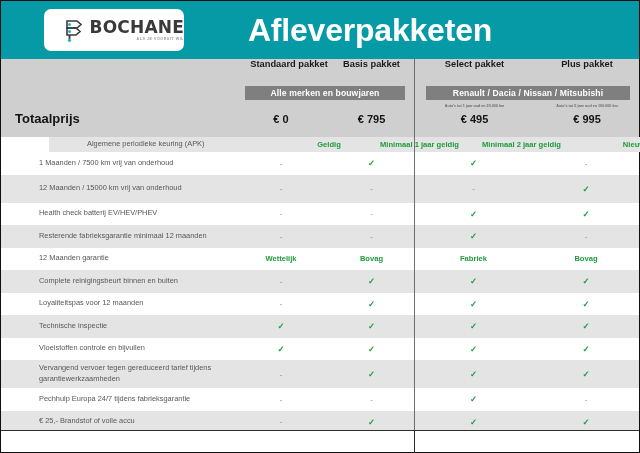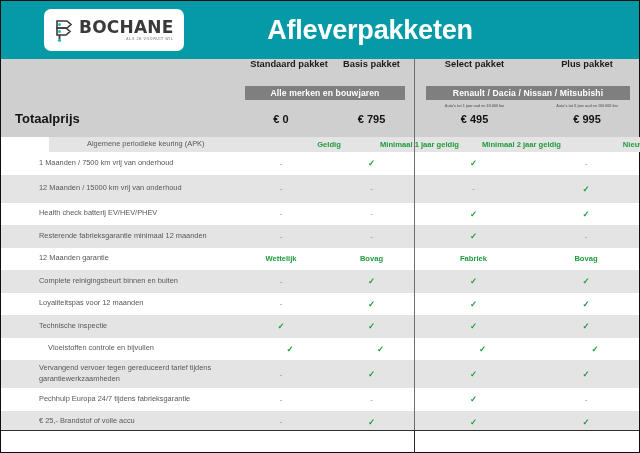--- a/index.html
+++ b/index.html
@@ -22,40 +22,40 @@
     width: 638px; height: 58px;
     background: #059AA5;
     display: flex; align-items: center;
   }
   .logo-card {
     margin-left: 43px;
     width: 140px; height: 42px;
     background: #ffffff;
     border-radius: 7px;
     display: flex; align-items: center;
-    justify-content: flex-start;
+    justify-content: flex-end;
     padding-left: 9px;
     flex: none;
   }
   .logo-mark { width: 22px; height: 26px; flex: none; margin-right: 4px; }
   .logo-text-wrap { display: flex; flex-direction: column; align-items: flex-start; line-height: 1; }
   .logo-word {
     font-size: 17px; font-weight: 700; letter-spacing: 0.2px;
     color: #3a3a3a; font-family: "DejaVu Sans", sans-serif;
   }
   .logo-tag {
     font-size: 3.6px; letter-spacing: 0.55px; color: #9a9a9a;
     margin-top: 2px; align-self: flex-end; font-weight: 600;
   }
   .header-title {
     position: absolute; left: 0; top: 0;
     width: 638px; height: 58px;
     display: flex; align-items: center; justify-content: center;
     padding-left: 100px;
-    color: #ffffff; font-size: 27px; font-weight: 700;
+    color: #ffffff; font-size: 32px; font-weight: 700;
     letter-spacing: -0.2px;
     pointer-events: none;
   }
 
   
   .colhead {
     position: absolute; left: 0; top: 58px;
     width: 638px; height: 78px;
     background: #cfcfcf;
   }
@@ -236,21 +236,21 @@
         <div class="cell c2"><span class="tick">✓</span></div>
         <div class="cell c3"><span class="tick">✓</span></div>
       </div>
       <div class="row odd" style="height: 22.5px; align-items: center;">
         <div class="row-label">Technische inspectie</div>
         <div class="cell c0"><span class="tick">✓</span></div>
         <div class="cell c1"><span class="tick">✓</span></div>
         <div class="cell c2"><span class="tick">✓</span></div>
         <div class="cell c3"><span class="tick">✓</span></div>
       </div>
-      <div class="row even" style="height: 22.5px; padding-left: 9px;">
+      <div class="row even" style="height: 22.5px;">
         <div class="row-label">Vloeistoffen controle en bijvullen</div>
         <div class="cell c0"><span class="tick">✓</span></div>
         <div class="cell c1"><span class="tick">✓</span></div>
         <div class="cell c2"><span class="tick">✓</span></div>
         <div class="cell c3"><span class="tick">✓</span></div>
       </div>
       <div class="row odd" style="height: 28px;">
         <div class="row-label">Vervangend vervoer tegen gereduceerd tarief tijdens garantiewerkzaamheden</div>
         <div class="cell c0"><span class="dash">-</span></div>
         <div class="cell c1"><span class="tick">✓</span></div>

